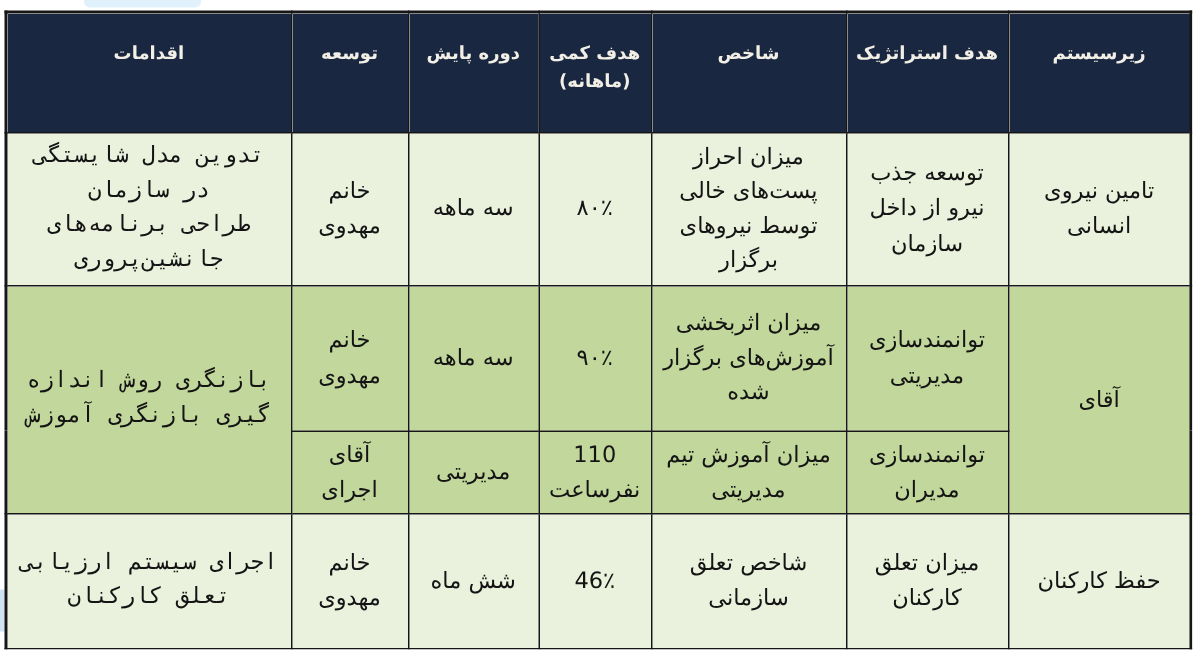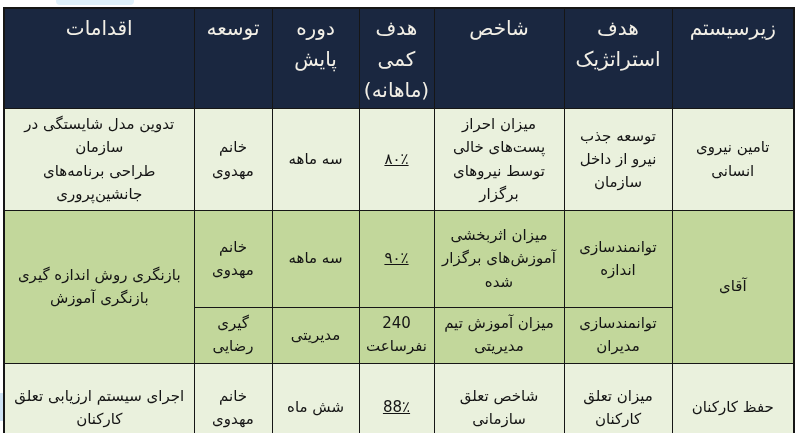--- a/index.html
+++ b/index.html
@@ -37,41 +37,40 @@
     border: 2px solid #161616;
   }
   table.kpi th, table.kpi td {
     border: 1px solid #161616;
     text-align: center;
     overflow: hidden;
   }
   table.kpi th {
     background: var(--header-bg, #1a2740);
     color: var(--header-text, #f2efe6);
-    font-size: 20px;
-    font-weight: 400;
+    font-size: 12px;
+    font-weight: 700;
     vertical-align: top;
-    padding: 4px 4px 2px 4px;
+    padding: 17px 4px 2px 4px;
     line-height: 1.55;
   }
   table.kpi td {
     font-size: 15px;
     color: #141414;
     vertical-align: middle;
     padding: 4px 6px;
     line-height: 1.55;
   }
   tr.row-light td { background: var(--row-light, #eaf1dd); }
   tr.row-medium td { background: var(--row-medium, #c2d79b); }
-  td.actions { white-space: pre-line; }
+  td.actions { white-space: pre-line; font-family: Liberation Mono, monospace; }
   .num {
     direction: ltr;
     unicode-bidi: isolate;
     display: inline-block;
-    text-decoration: underline;
   }
   
   col.c-subsystem   { width: 122px; }
   col.c-goal        { width: 108px; }
   col.c-indicator   { width: 130px; }
   col.c-target      { width: 75px; }
   col.c-period      { width: 87px; }
   col.c-responsible { width: 78px; }
   col.c-actions     { width: 190px; }
   tr.hdr  { height: 80px; }
@@ -115,40 +114,40 @@
       <td>میزان احراز پست‌های خالی توسط نیروهای برگزار</td>
       <td><span class="num">۸۰٪</span></td>
       <td>سه ماهه</td>
       <td>خانم مهدوی</td>
       <td class="actions">تدوین مدل شایستگی در سازمان
 طراحی برنامه‌های جانشین‌پروری</td>
     </tr>
 
     <tr class="r1 row-medium">
       <td rowspan="2">آقای</td>
-      <td>توانمندسازی اندازه</td>
+      <td>توانمندسازی مدیریتی</td>
       <td>میزان اثربخشی آموزش‌های برگزار شده</td>
       <td><span class="num">۹۰٪</span></td>
       <td>سه ماهه</td>
       <td>خانم مهدوی</td>
       <td rowspan="2" class="actions">بازنگری روش اندازه گیری بازنگری آموزش</td>
     </tr>
 
     <tr class="r2 row-medium">
       <td>توانمندسازی مدیران</td>
       <td>میزان آموزش تیم مدیریتی</td>
-      <td>240 نفرساعت</td>
+      <td>110 نفرساعت</td>
       <td>مدیریتی</td>
-      <td>گیری رضایی</td>
+      <td>آقای اجرای</td>
     </tr>
 
     <tr class="r3 row-light">
       <td>حفظ کارکنان</td>
       <td>میزان تعلق کارکنان</td>
       <td>شاخص تعلق سازمانی</td>
-      <td><span class="num">88٪</span></td>
+      <td><span class="num">46٪</span></td>
       <td>شش ماه</td>
       <td>خانم مهدوی</td>
       <td class="actions">اجرای سیستم ارزیابی تعلق کارکنان</td>
     </tr>
   </tbody>
     </table>
 </div>
 
 </body></html>

